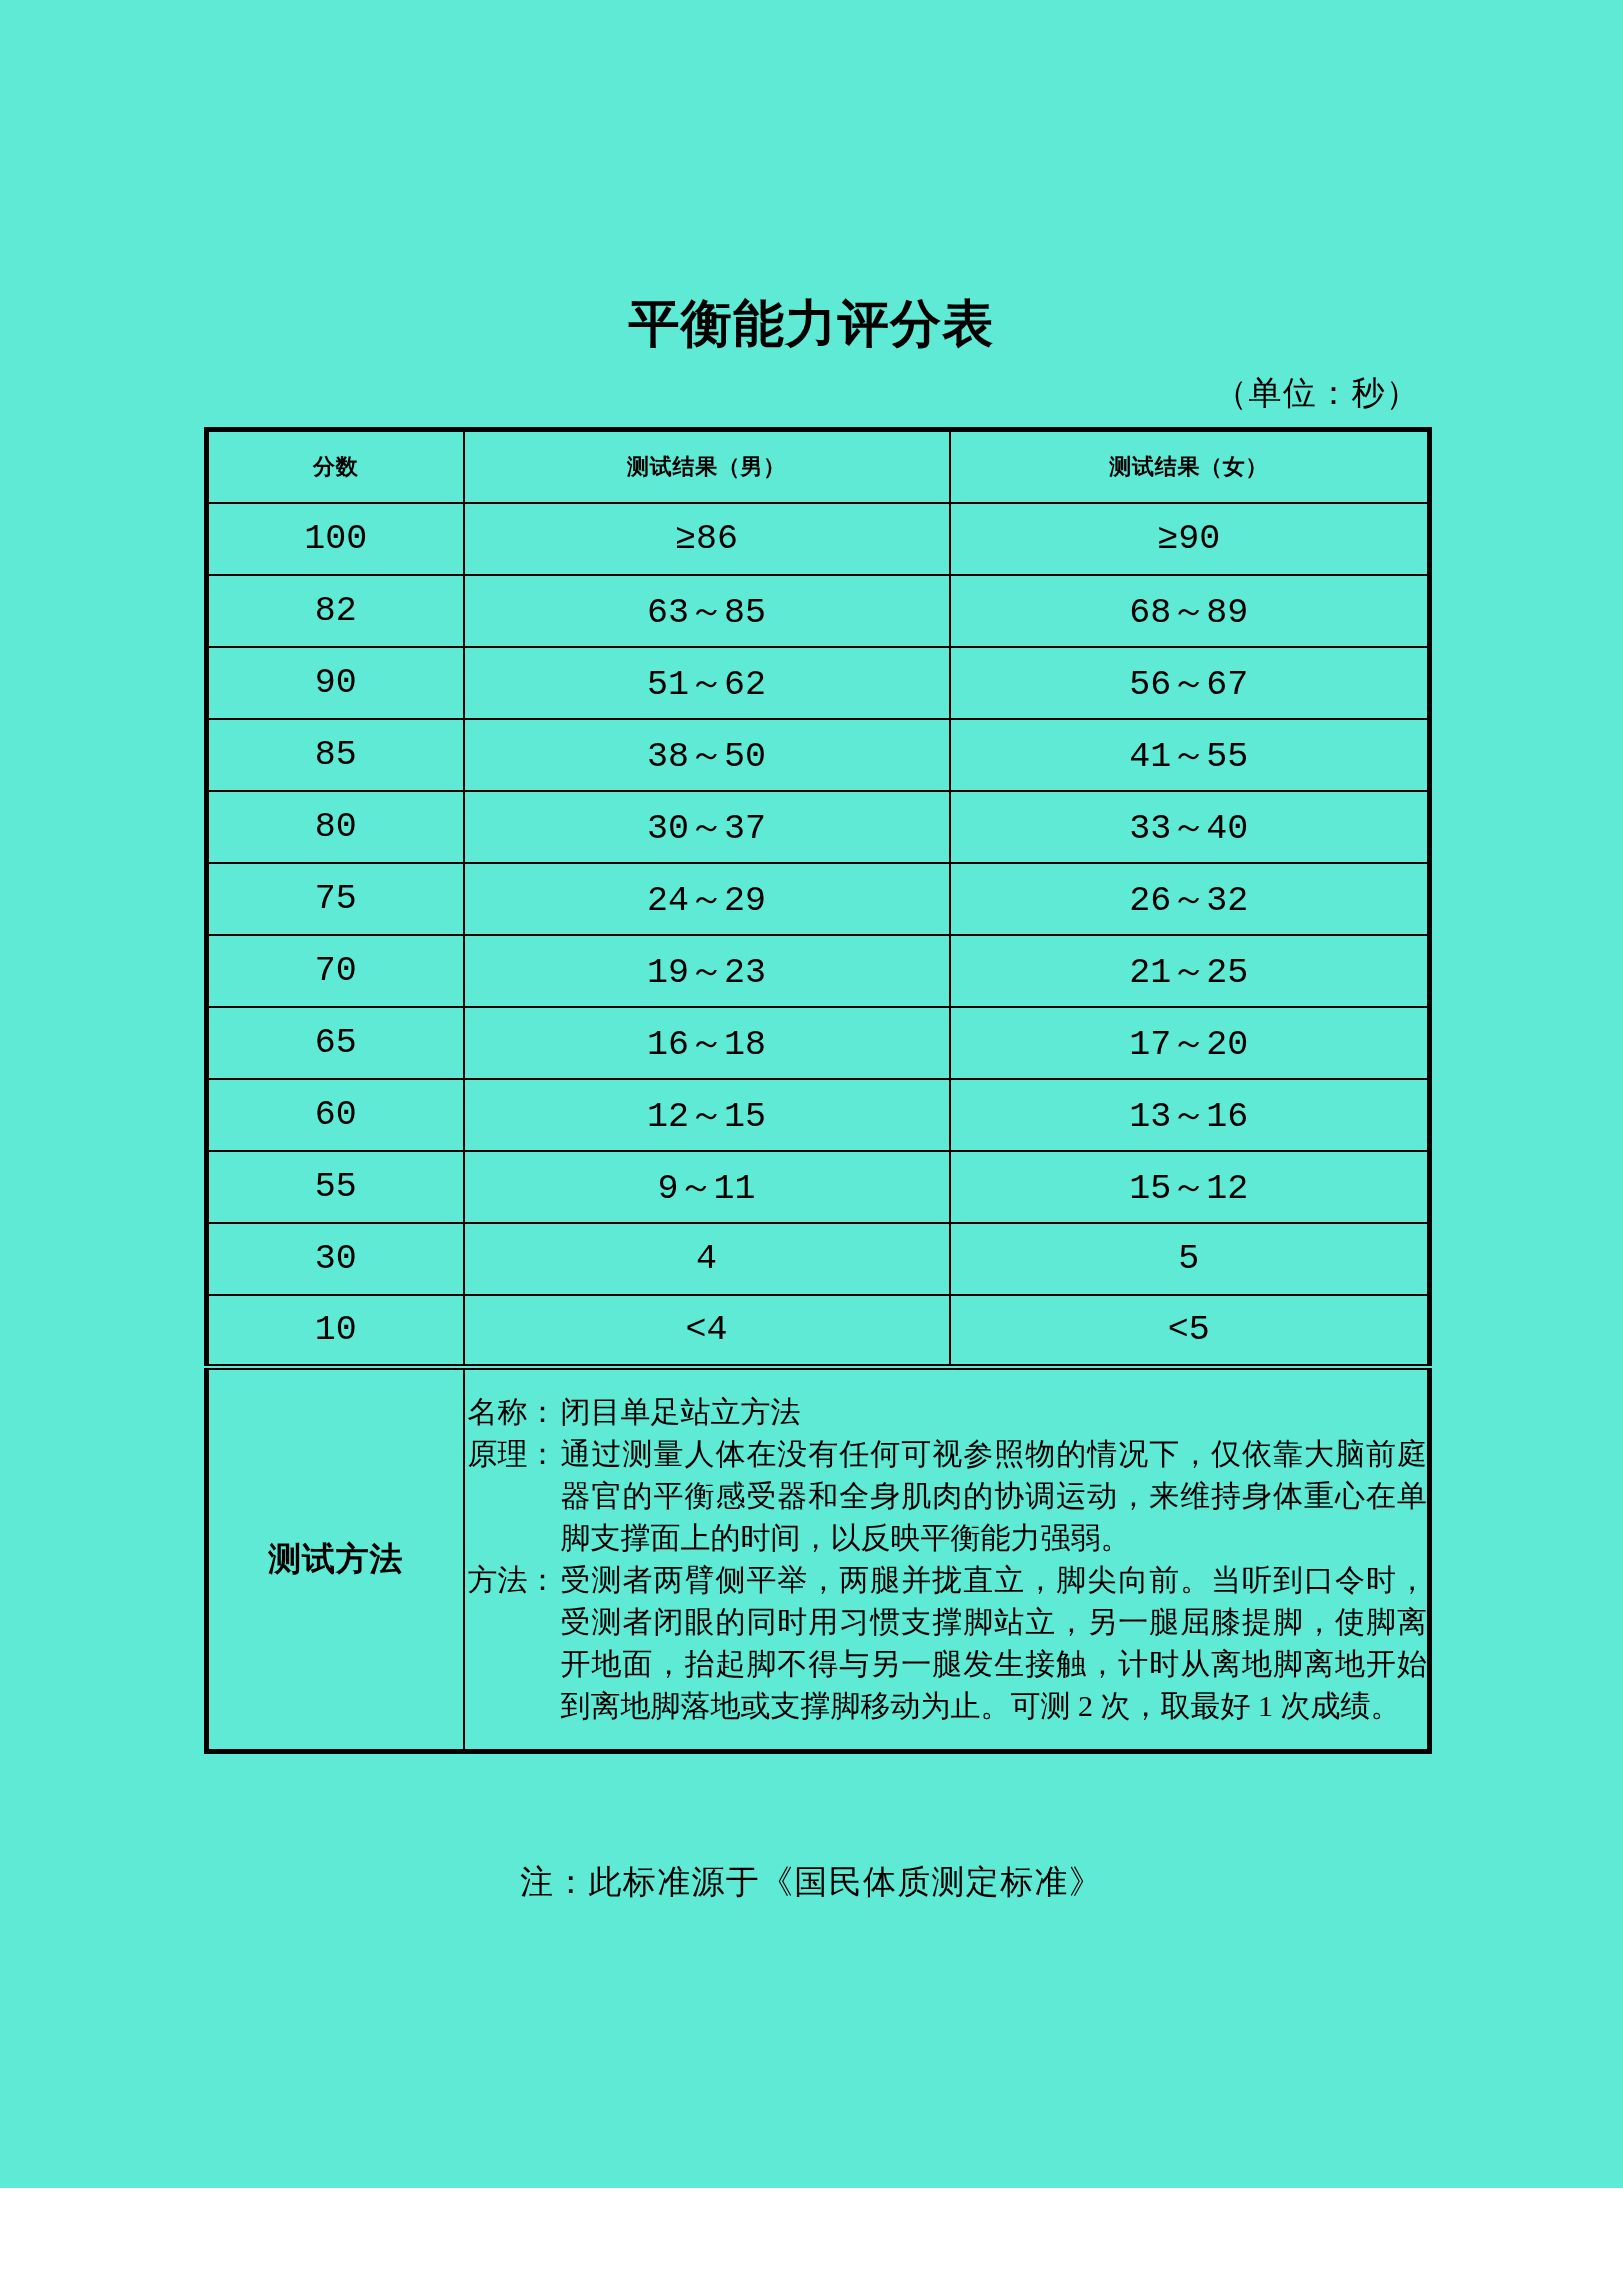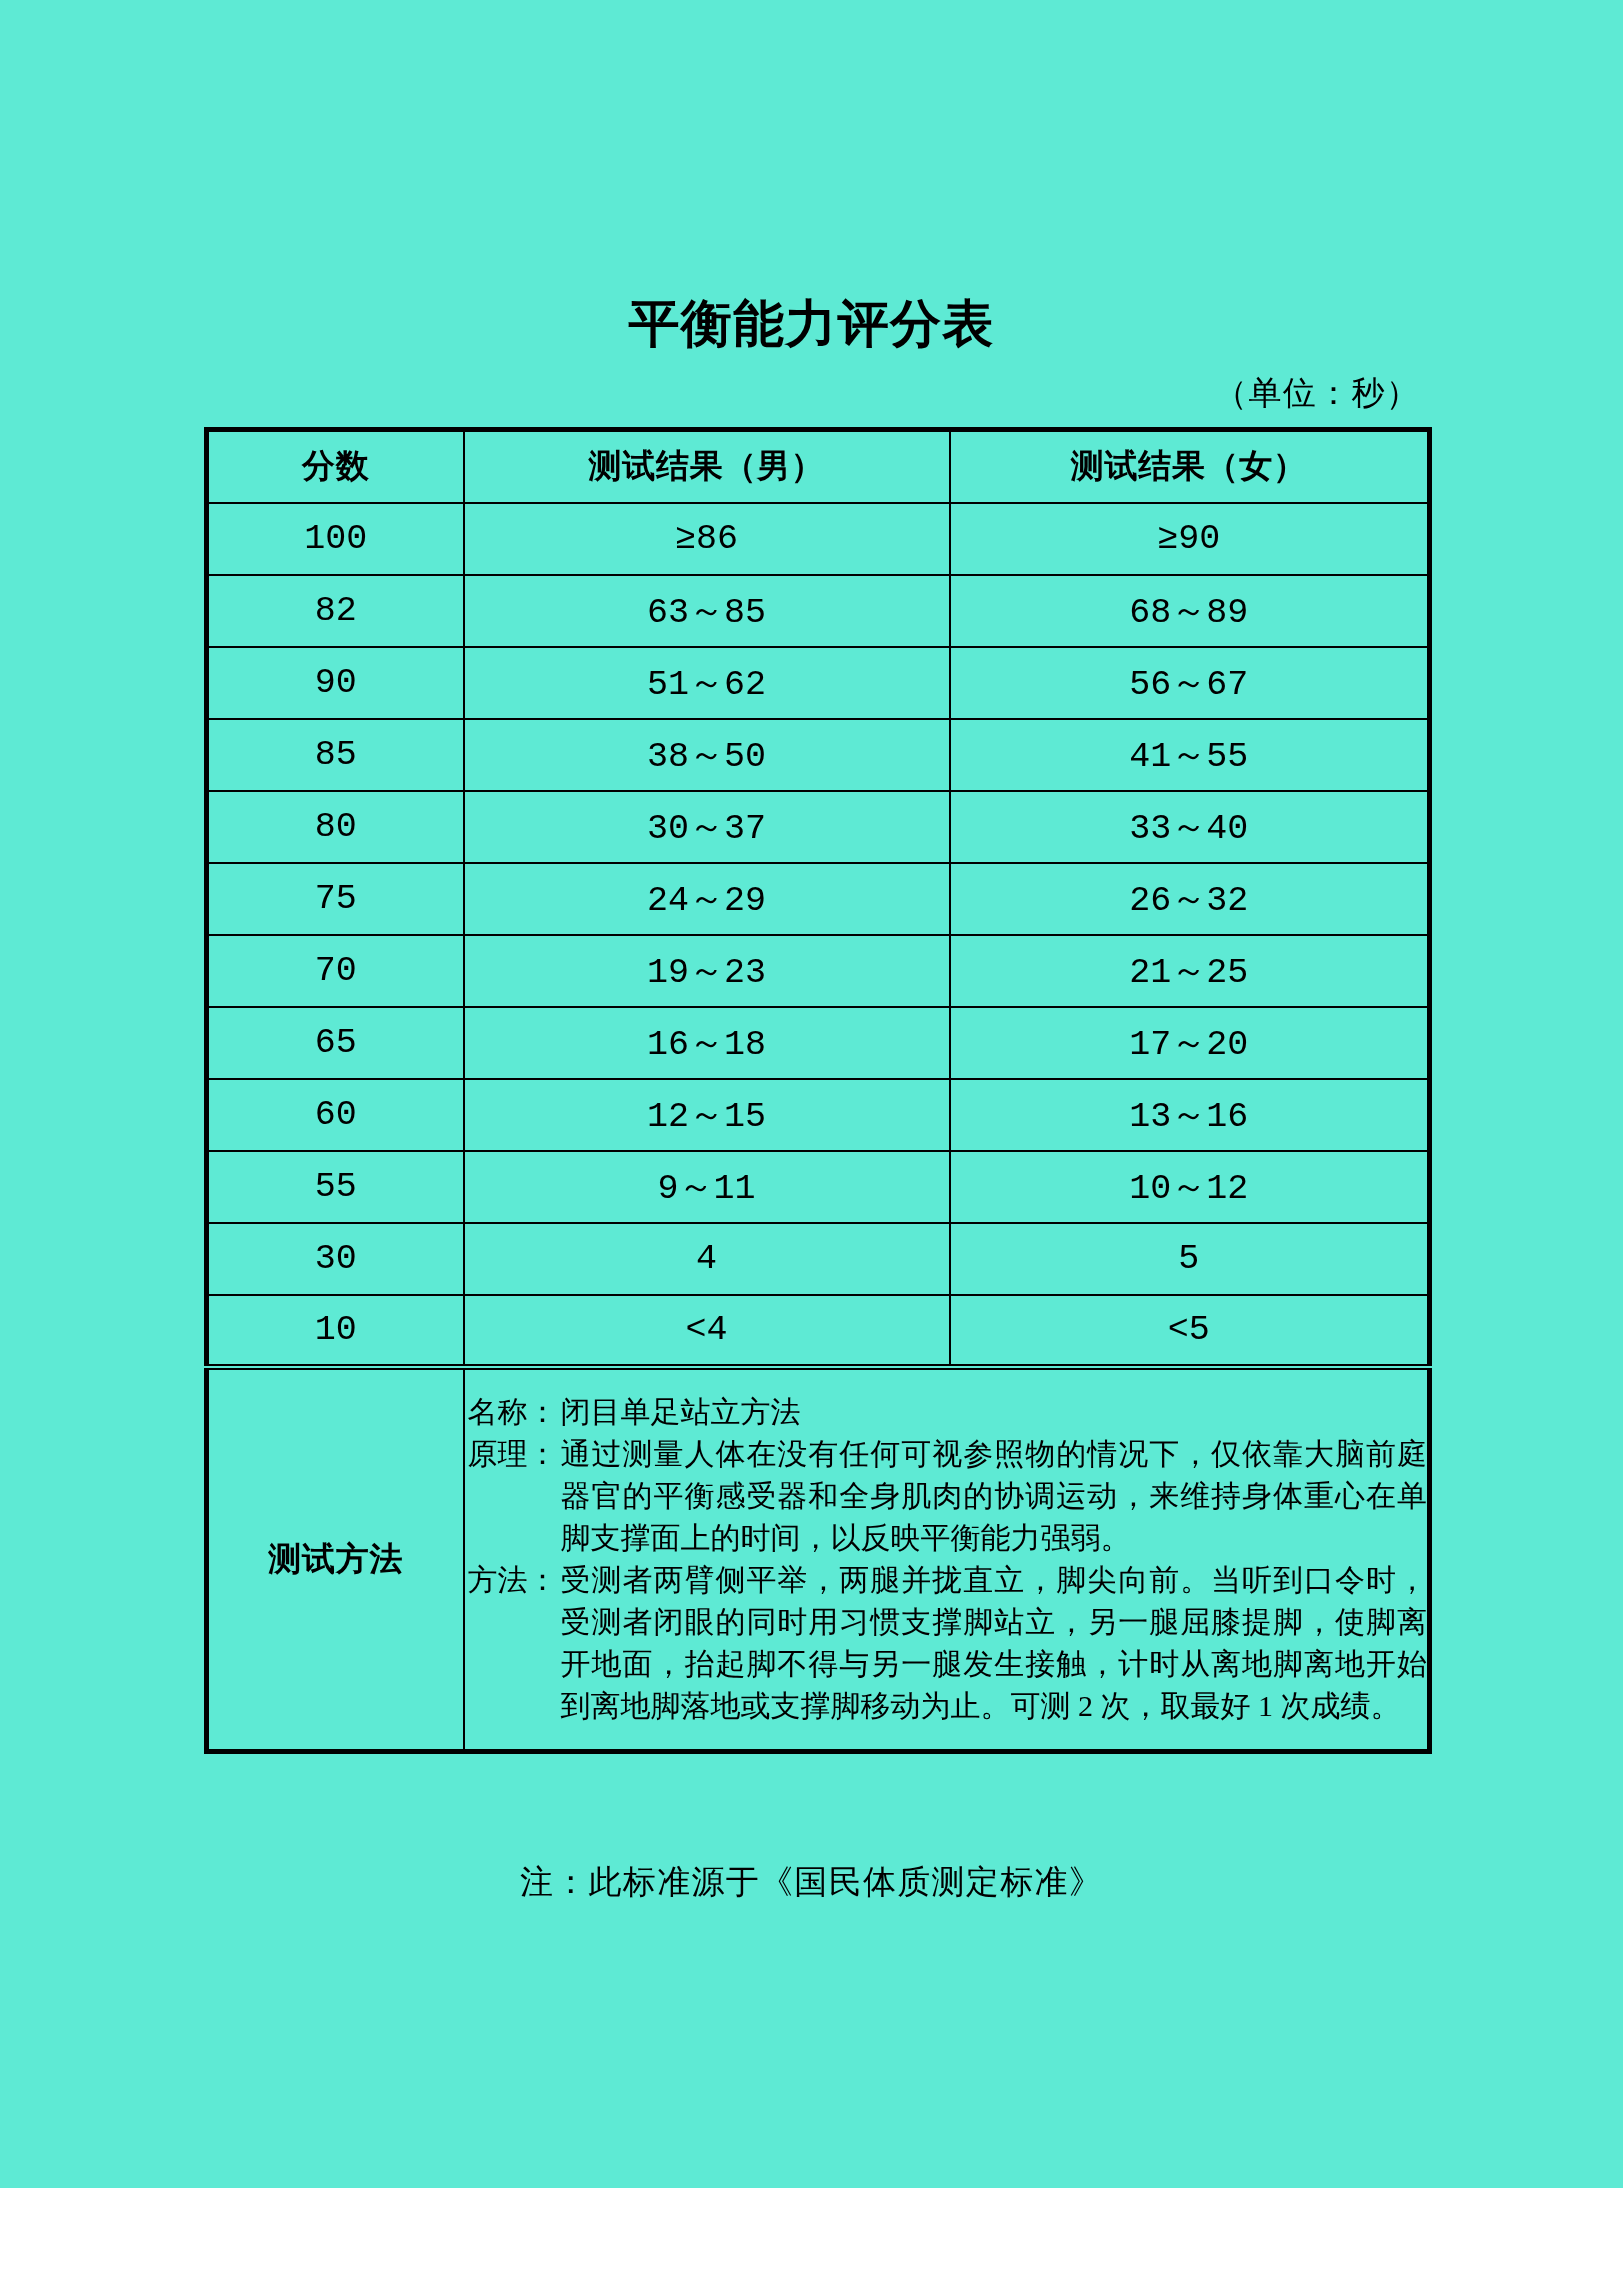--- a/index.html
+++ b/index.html
@@ -52,21 +52,21 @@
   table.score-table th,
   table.score-table td {
     border: 2.6px solid #000;
     text-align: center;
     vertical-align: middle;
     padding: 0;
   }
   tr.header-row { height: 73px; }
   tr.header-row th {
     font-family: "Liberation Sans", "DejaVu Sans", sans-serif;
-    font-size: 33px;
+    font-size: 22px;
     font-weight: 700;
     letter-spacing: 0.7px;
   }
   tr.data-row { height: 72px; }
   tr.data-row td {
     font-family: Liberation Mono, monospace;
     font-size: 35px;
     font-weight: 400;
   }
   tr.method-row { height: 385px; }
@@ -176,21 +176,21 @@
         <td>17～20</td>
       </tr>
       <tr class="data-row">
         <td>60</td>
         <td>12～15</td>
         <td>13～16</td>
       </tr>
       <tr class="data-row">
         <td>55</td>
         <td>9～11</td>
-        <td>10～12</td>
+        <td>15～12</td>
       </tr>
       <tr class="data-row">
         <td>30</td>
         <td>4</td>
         <td>5</td>
       </tr>
       <tr class="data-row">
         <td>10</td>
         <td>&lt;4</td>
         <td>&lt;5</td>

